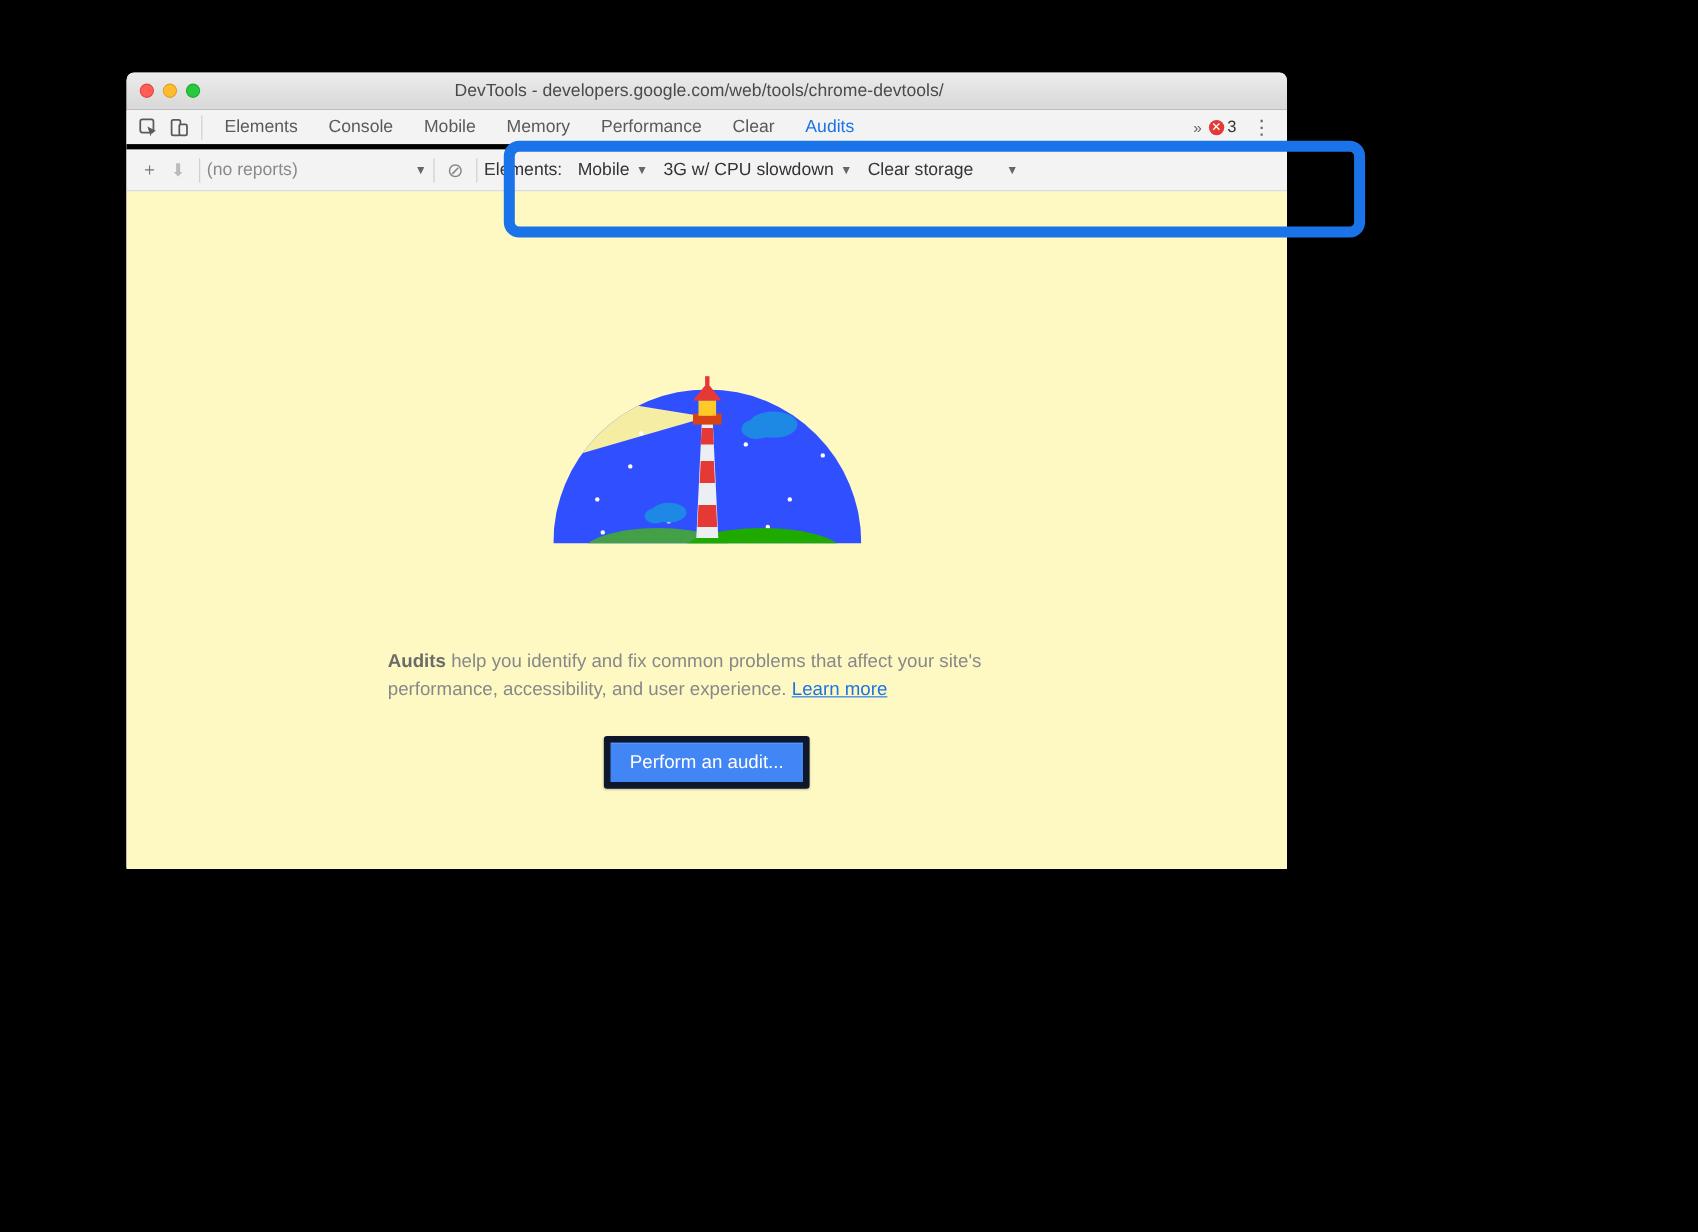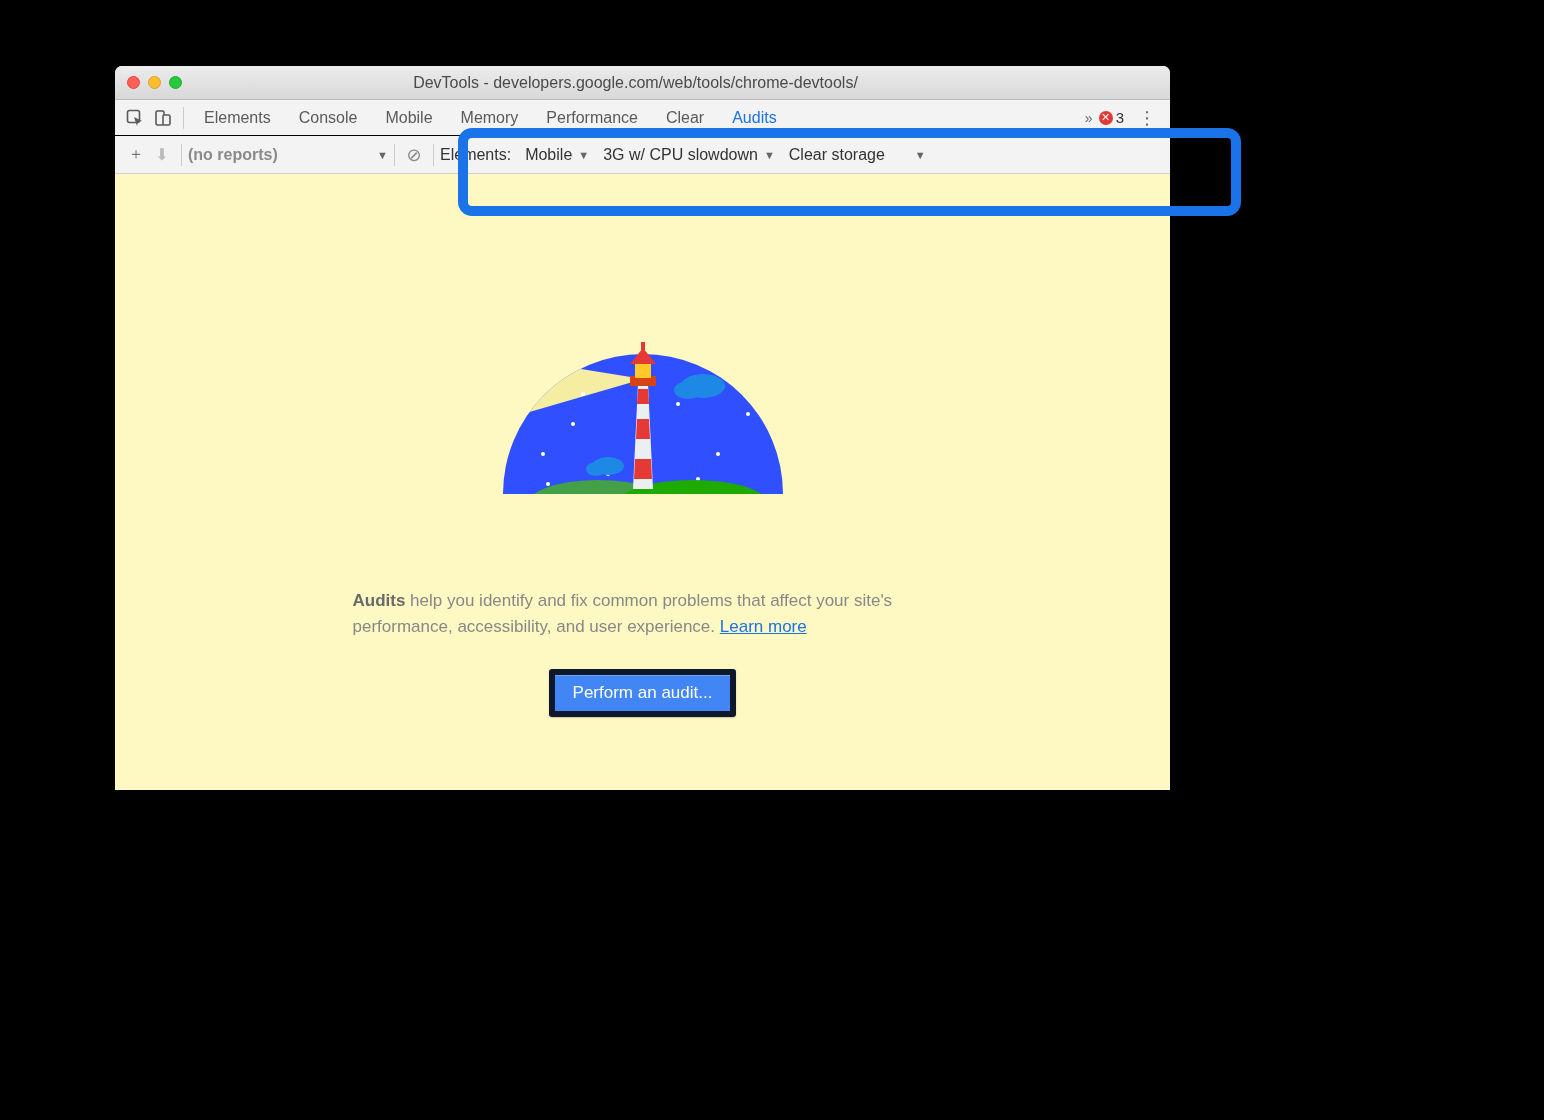--- a/index.html
+++ b/index.html
@@ -47,21 +47,21 @@
     position: absolute;
     left: 0; right: 14px;
     text-align: center;
     font-size: 16px;
     color: #4a4a4a;
     pointer-events: none;
   }
   
   .tabrow {
     height: 36px;
-    border-bottom: 1px solid #000000;
+    border-bottom: 5px solid #000000;
     background: #f3f3f3;
     display: flex;
     align-items: center;
     padding: 0 6px;
     font-size: 16px;
     color: #5a5a5a;
   }
   .tabrow .iconbtn { width:28px; height:28px; display:flex; align-items:center; justify-content:center; color:#5a5a5a; }
   .tabrow .sep { width:1px; height:22px; background:#ccc; margin:0 6px; }
   .tab { padding: 0 14px; height:100%; display:flex; align-items:center; cursor:default; position:relative; }
@@ -79,21 +79,21 @@
     border-bottom: 1px solid #d0d0d0;
     background: #f3f3f3;
     display:flex;
     align-items:center;
     padding: 0 8px;
     font-size:16px;
     color:#333;
   }
   .toolbar .ibtn { width:26px; height:26px; display:flex; align-items:center; justify-content:center; color:#777; }
   .toolbar .sep { width:1px; height:22px; background:#ccc; margin:0 6px; }
-  .reports-select { color:#8a8a8a; display:flex; align-items:center; gap:6px; min-width:200px;font-weight:bold; }
+  .reports-select { color:#8a8a8a; display:flex; align-items:center; gap:6px; min-width:200px; }
   .tri { font-size:11px; color:#666; margin-left:4px; }
   .reports-select .tri { margin-left:auto; }
   .emu-section { display:flex; align-items:center; gap:14px; }
   .emu-drop { display:flex; align-items:center; gap:2px; color:#333;justify-content:space-between; }
 
   
   .highlight-box {
     position:absolute;
     border: 10px solid #1a73e8;
     border-radius: 14px;

